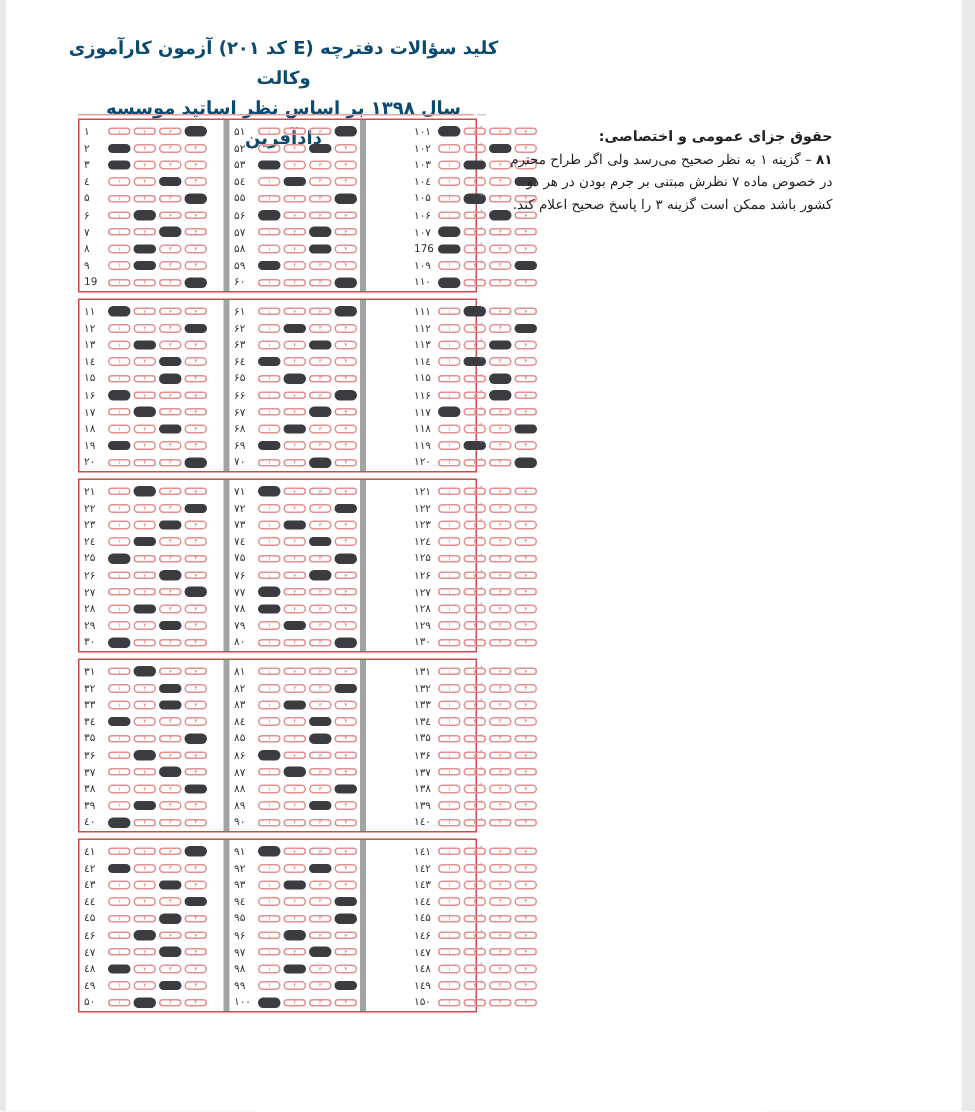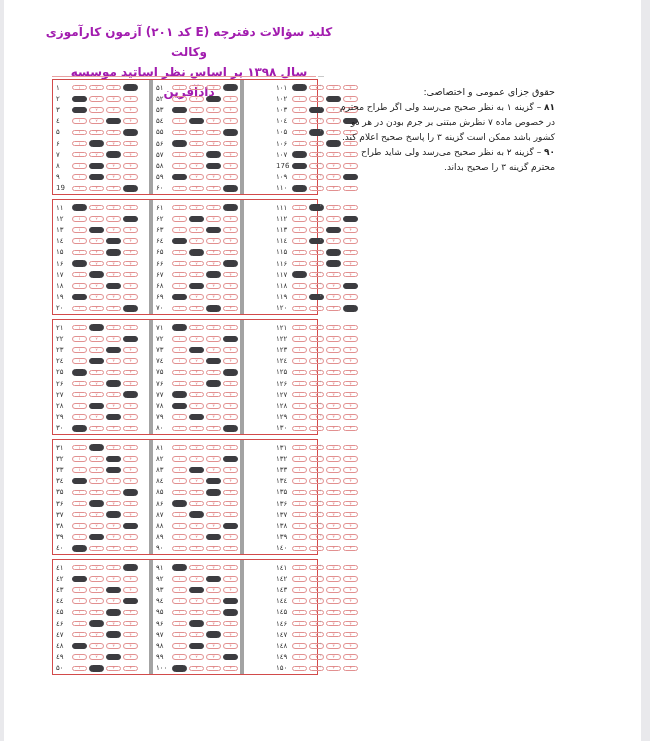--- a/index.html
+++ b/index.html
@@ -9,21 +9,21 @@
     font-family:"DejaVu Sans", sans-serif;
   }
   .page {
     position:absolute; left:4px; top:0; width:637px; height:741px;
     background:#ffffff;
   }
   .title {
     position:absolute; left:40px; top:22px; width:290px;
     text-align:center; direction:rtl;
     font-family:"DejaVu Sans", sans-serif; font-weight:bold;
-    font-size:12px; line-height:20px; color:#a21caf;
+    font-size:12px; line-height:20px; color:#0c4a6e;
   }
   .sheet-topline {
     position:absolute; left:52px; top:76px; width:264px; height:0;
     border-top:1px solid #e7a0a0;
   }
   .sheet-topline2 {
     position:absolute; left:318px; top:76px; width:6px; height:0;
     border-top:1px solid #c9c9c9;
   }
   .sheet {
@@ -63,21 +63,21 @@
   }
   .edge-tick {
     height:11.2px; font-size:6px; color:#999; line-height:11px;
   }
   .notes {
     position:absolute; left:340px; top:84px; width:215px;
     direction:rtl; text-align:right;
     font-family:"DejaVu Sans", sans-serif; color:#222;
     font-size:9px; line-height:15px;
   }
-  .notes .heading { font-weight:normal; font-size:9.5px; margin-bottom:1px; }
+  .notes .heading { font-weight:bold; font-size:9.5px; margin-bottom:1px; }
   .notes p { margin:0; }
   .notes .num { font-weight:bold; }
 </style>
 </head>
 <body>
 
 <div class="page">
   <div class="title">
     <div>کلید سؤالات دفترچه (E کد ۲۰۱) آزمون کارآموزی وکالت</div>
     <div>سال ۱۳۹۸ بر اساس نظر اساتید موسسه دادآفرین</div>
@@ -1239,16 +1239,13 @@
       <div class="edge-tick">'</div>
       <div class="edge-tick">'</div>
     </div>
   </div>
 
 <div class="notes">
   <div class="heading">حقوق جزای عمومی و اختصاصی:</div>
   <p>
     <span class="num">۸۱</span><span> – گزینه ۱ به نظر صحیح می‌رسد ولی اگر طراح محترم در خصوص ماده ۷ نظرش مبتنی بر جرم بودن در هر دو کشور باشد ممکن است گزینه ۳ را پاسخ صحیح اعلام کند.</span>
   </p>
-  <p>
-    <span class="num">۹۰</span><span> – گزینه ۲ به نظر صحیح می‌رسد ولی شاید طراح محترم گزینه ۳ را صحیح بداند.</span>
-  </p>
 </div>
 
 </body></html>

